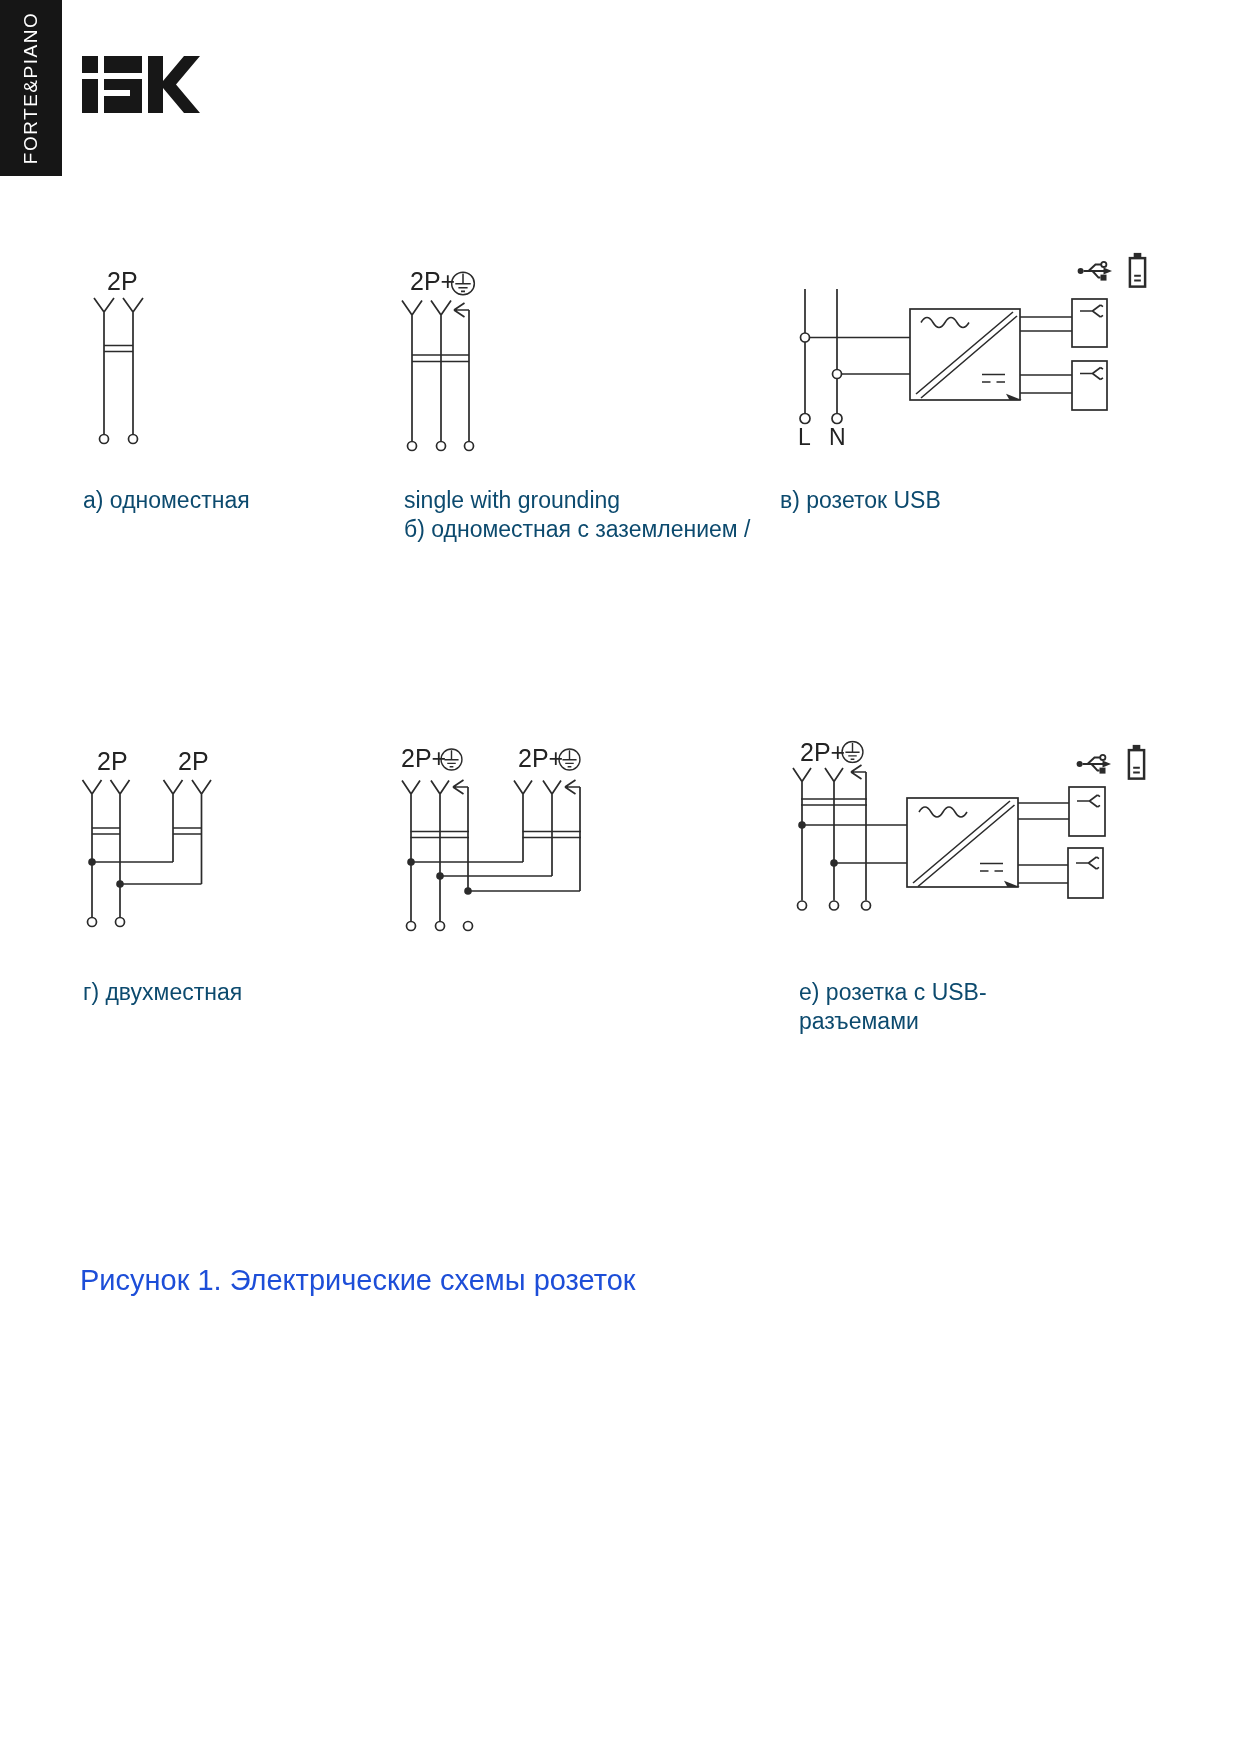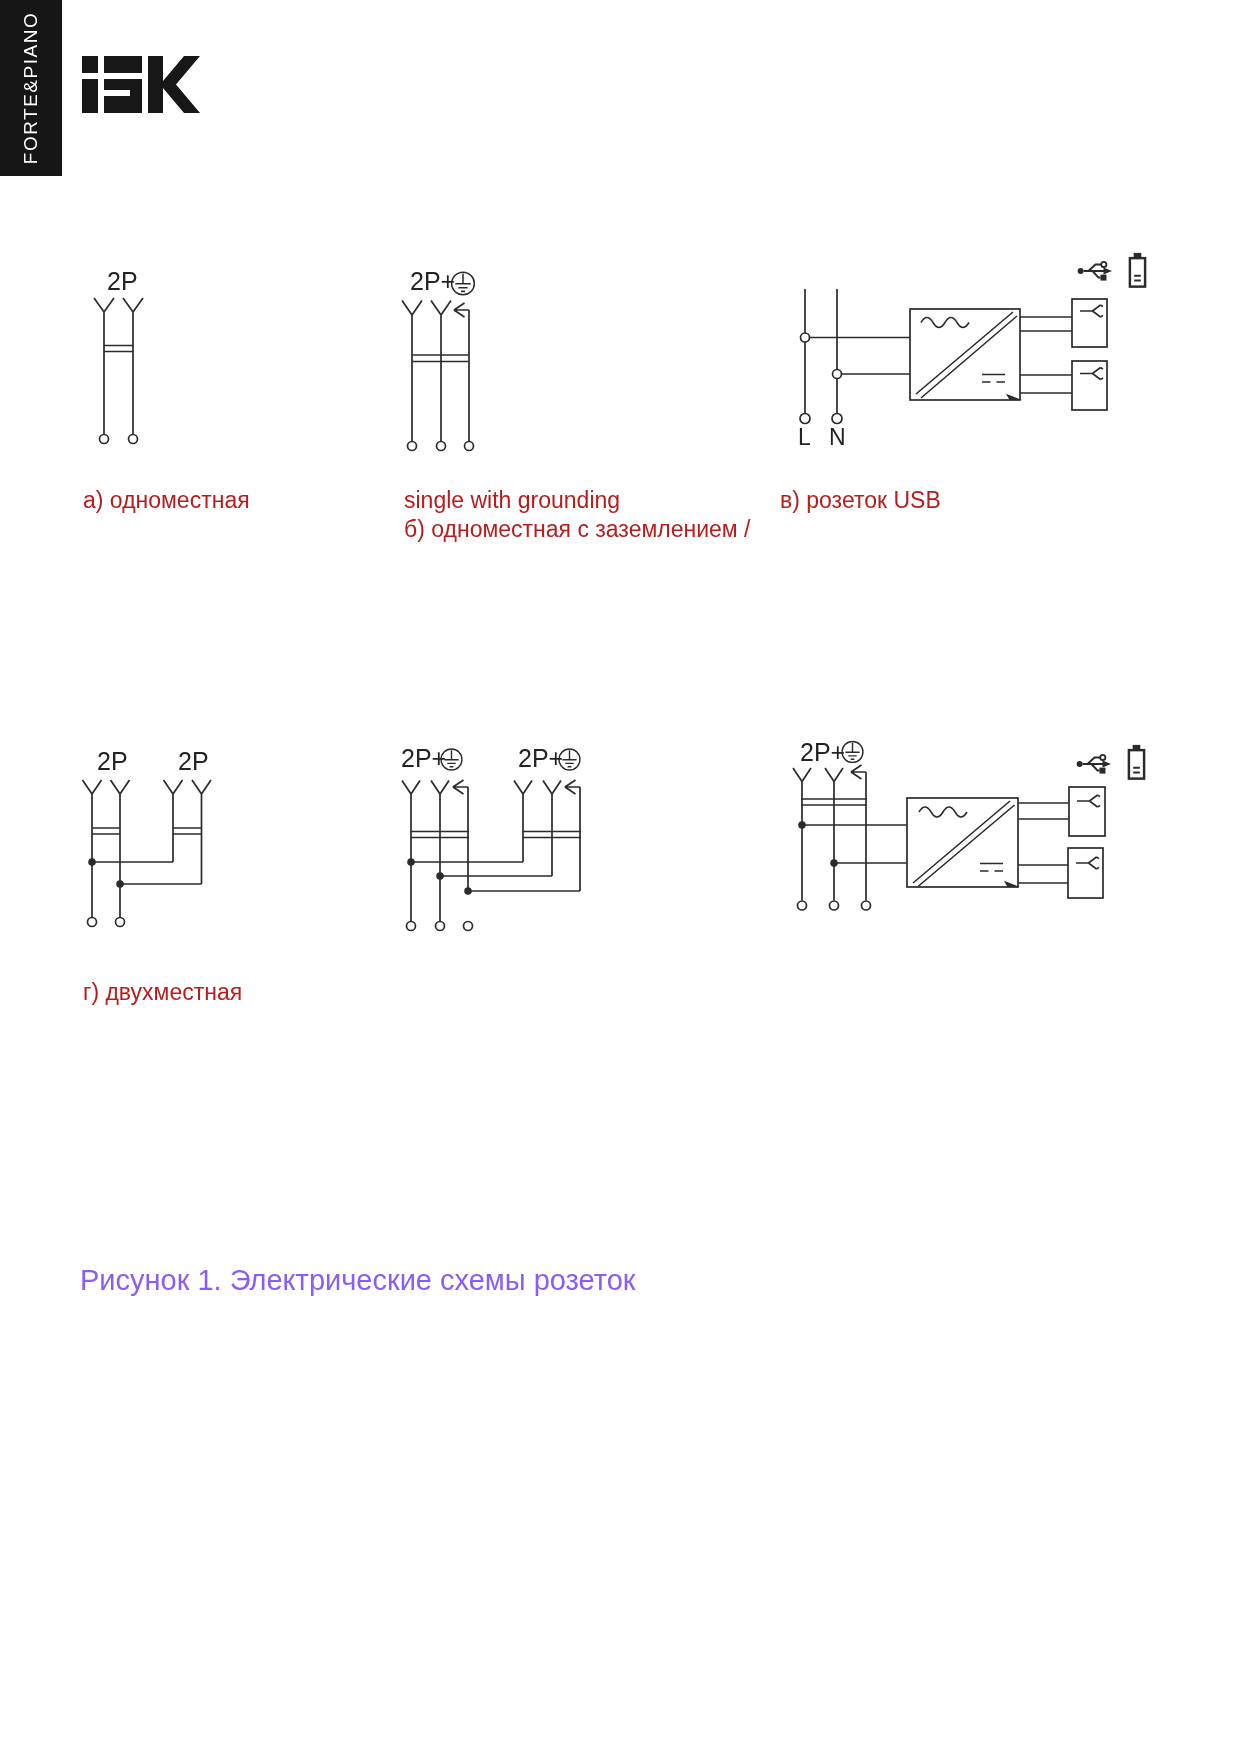--- a/index.html
+++ b/index.html
@@ -19,22 +19,22 @@
   .logo { position:absolute; left:78px; top:56px; }
   .logo .blk { fill:#171717; }
   svg.dwg { position:absolute; overflow:visible; }
   .ink  { stroke:#2b2b2b; stroke-width:1.7; fill:none; stroke-linejoin:miter; stroke-linecap:butt; }
   .thin { stroke:#2b2b2b; stroke-width:1.6; fill:none; }
   .term { fill:#ffffff; stroke:#2b2b2b; stroke-width:1.7; }
   .dot  { fill:#2b2b2b; stroke:none; }
   .fillink { fill:#2b2b2b; stroke:none; }
   text.slbl { font-family:"Liberation Sans",sans-serif; font-size:25px; fill:#232323; }
   text.tlbl { font-family:"Liberation Sans",sans-serif; font-size:23px; fill:#232323; }
-  .cap { position:absolute; font-size:23px; line-height:29px; color:#b91c1c; }
-  .figcap { position:absolute; left:80px; top:1264px; font-size:29px; color:#8b5cf6; }
+  .cap { position:absolute; font-size:23px; line-height:29px; color:#0c4a6e; }
+  .figcap { position:absolute; left:80px; top:1264px; font-size:29px; color:#1d4ed8; }
   .sr { position:absolute; width:1px; height:1px; overflow:hidden; clip:rect(0 0 0 0); }
   #symdefs path, #symdefs circle, #symdefs rect { vector-effect:none; }
   #sym-ground circle, #sym-ground path { stroke:#2b2b2b; stroke-width:1.6; fill:none; }
   #sym-fork path { stroke:#2b2b2b; stroke-width:1.6; fill:none; }
 </style>
 </head>
 <body>
 
 <div class="page">
 
@@ -242,16 +242,20 @@
     <use href="#sym-battery" x="1127" y="744" width="19" height="36"></use>
   </svg>
 
   <div class="cap" style="left:83px;top:486px">а) одноместная</div>
   <div class="cap" style="left:404px;top:486px">
     <div>single with grounding</div>
     <div>б) одноместная с заземлением /</div>
   </div>
   <div class="cap" style="left:780px;top:486px">в) розеток USB</div>
   <div class="cap" style="left:83px;top:978px">г) двухместная</div>
+  <div class="cap" style="left:799px;top:978px">
+    <div>е) розетка с USB-</div>
+    <div>разъемами</div>
+  </div>
 
   <div class="figcap">Рисунок 1. Электрические схемы розеток</div>
 
 </div>
 
 </body></html>

